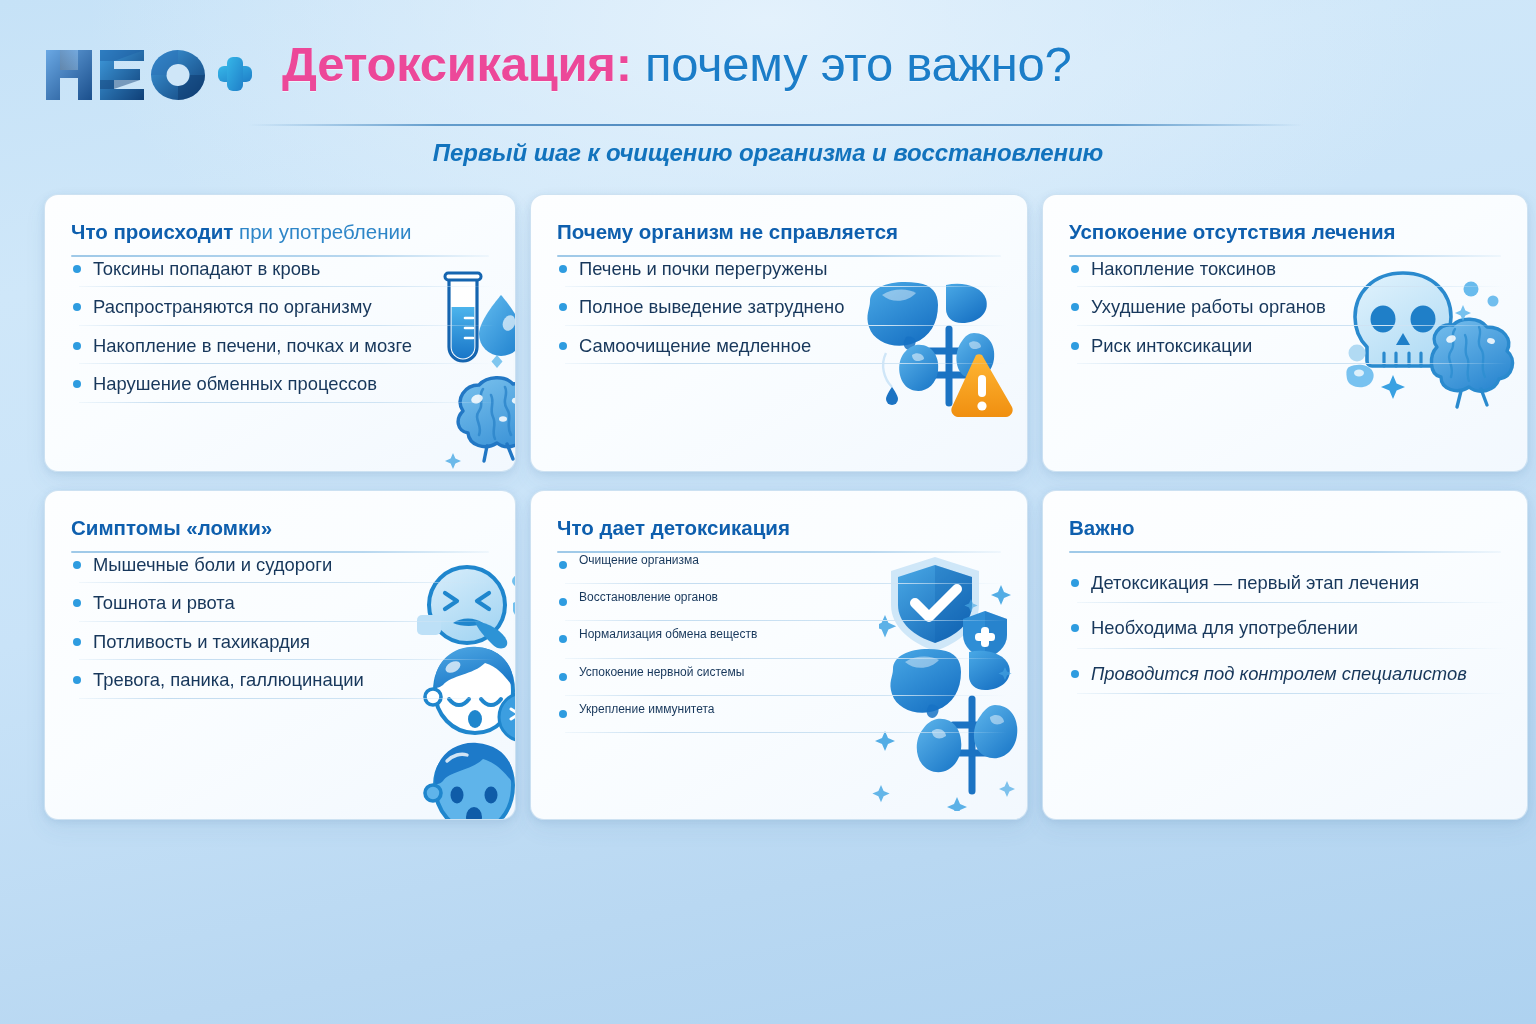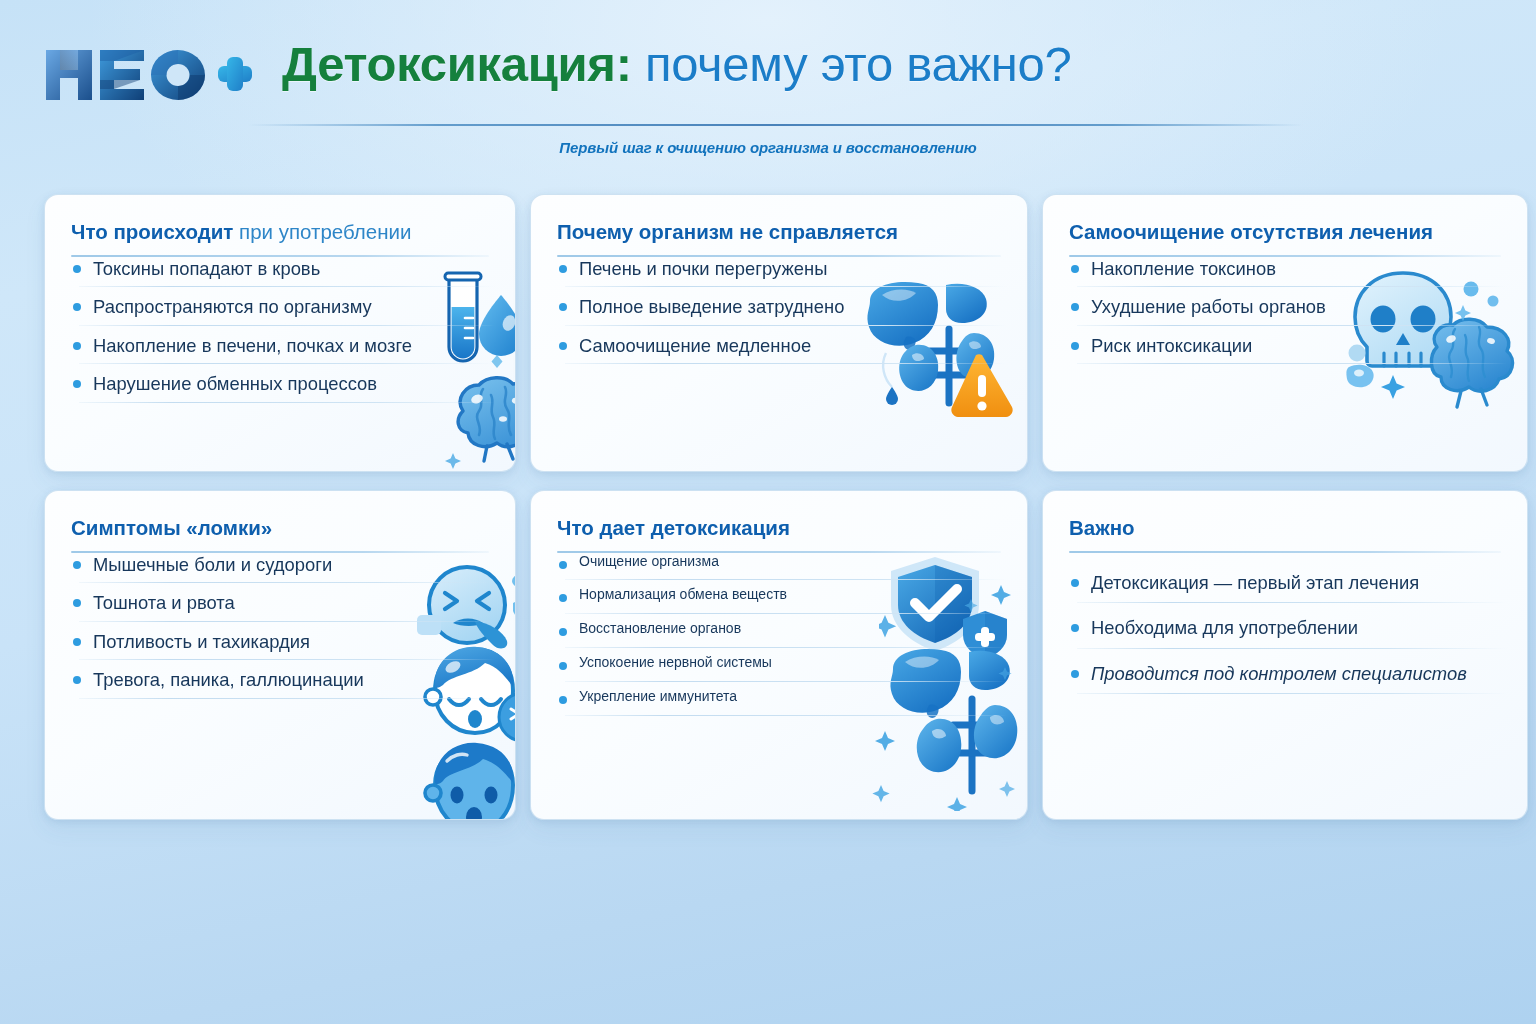--- a/index.html
+++ b/index.html
@@ -19,31 +19,31 @@
   .logo {
     position:absolute; left:44px; top:44px;
     width:210px; height:62px;
   }
 
   .title-wrap { position:absolute; left:282px; top:36px; width:1000px; }
   .title {
     font-size:49px; letter-spacing:-0.3px; white-space:nowrap;
     font-family:"Liberation Sans", sans-serif;
   }
-  .title .t-bold { font-weight:bold; color:#15803d; text-shadow:0 1px 0 rgba(255,255,255,.55); }
+  .title .t-bold { font-weight:bold; color:#ec4899; text-shadow:0 1px 0 rgba(255,255,255,.55); }
   .title .t-light { font-weight:normal; color:#1b7dc8; text-shadow:0 1px 0 rgba(255,255,255,.55); }
 
   .title-rule {
     position:absolute; left:248px; top:124px; width:1055px; height:2px;
     background:linear-gradient(90deg, rgba(96,160,215,0) 0%, #4f8fc4 18%, #2f6fae 50%, #4f8fc4 82%, rgba(96,160,215,0) 100%);
     opacity:.85;
   }
   .subtitle {
     position:absolute; left:0; top:139px; width:1536px; text-align:center;
-    font-size:15px; font-style:italic; font-weight:bold; color:#1273bd;
+    font-size:24px; font-style:italic; font-weight:bold; color:#1273bd;
     letter-spacing:-0.1px;
   }
 
   
   .grid {
     position:absolute; left:44px; top:194px;
     width:1456px;
     display:grid;
     grid-template-columns:472px 498px 486px;
     grid-template-rows:278px 330px;
@@ -86,21 +86,21 @@
   ul.items li::before {
     content:""; position:absolute; left:4px; top:8px;
     width:8px; height:8px; border-radius:50%;
     background:#2e9ce0;
   }
   ul.items li .underline {
     position:absolute; left:10px; right:-4px; bottom:0; height:1px;
     background:linear-gradient(90deg, rgba(160,200,230,.12) 0%, #c3dcf0 22%, #cfe4f4 72%, rgba(207,228,244,0) 100%);
   }
   
-  .card.dense ul.items li { margin-bottom:6px; padding-bottom:10px; font-size:14px; }
+  .card.dense ul.items li { margin-bottom:6px; padding-bottom:16px; font-size:12px; }
 
   .art { position:absolute; pointer-events:none; z-index:1; }
 
   @media print { body { -webkit-print-color-adjust:exact; } }
 </style>
 </head>
 <body>
 
 <div class="header">
 
@@ -294,21 +294,21 @@
 
     <ul class="items">
       <li><span>Печень и почки перегружены</span><span class="underline"></span></li>
       <li><span>Полное выведение затруднено</span><span class="underline"></span></li>
       <li><span>Самоочищение медленное</span><span class="underline"></span></li>
     </ul>
   </section>
 
   <section class="card">
     <div class="card-title">
-      <span class="ct-bold">Самоочищение отсутствия лечения</span><span class="ct-light"></span>
+      <span class="ct-bold">Успокоение отсутствия лечения</span><span class="ct-light"></span>
     </div>
     <div class="card-rule"></div>
 
     <svg class="art" style="left:300px;top:72px;" width="182" height="150" viewBox="0 0 182 150">
       <defs>
         <linearGradient id="skG" x1="0" y1="0" x2="0.6" y2="1">
             <stop offset="0" stop-color="#e2f3fd"></stop>
             <stop offset="1" stop-color="#b4ddf5"></stop>
           </linearGradient>
         <linearGradient id="brG2" x1="0" y1="0" x2="0.6" y2="1">
@@ -518,22 +518,22 @@
         <path d="M14 92 l3 7 7 3 -7 3 -3 7 -3 -7 -7 -3 7 -3 Z" opacity=".95"></path>
         <path d="M10 146 l2.6 6 6 2.6 -6 2.6 -2.6 6 -2.6 -6 -6 -2.6 6 -2.6 Z" opacity=".85"></path>
         <path d="M86 158 l3 7 7 3 -7 3 -3 7 -3 -7 -7 -3 7 -3 Z" opacity=".9"></path>
         <path d="M136 142 l2.4 5.6 5.6 2.4 -5.6 2.4 -2.4 5.6 -2.4 -5.6 -5.6 -2.4 5.6 -2.4 Z" opacity=".7"></path>
         <path d="M134 28 l2 4.6 4.6 2 -4.6 2 -2 4.6 -2 -4.6 -4.6 -2 4.6 -2 Z" opacity=".6"></path>
       </g>
     </svg>
 
     <ul class="items">
       <li><span>Очищение организма</span><span class="underline"></span></li>
+      <li><span>Восстановление органов</span><span class="underline"></span></li>
       <li><span>Нормализация обмена веществ</span><span class="underline"></span></li>
-      <li><span>Восстановление органов</span><span class="underline"></span></li>
       <li><span>Успокоение нервной системы</span><span class="underline"></span></li>
       <li><span>Укрепление иммунитета</span><span class="underline"></span></li>
     </ul>
   </section>
 
   <section class="card">
     <div class="card-title">
       <span class="ct-bold">Важно</span><span class="ct-light"></span>
     </div>
     <div class="card-rule"></div>

